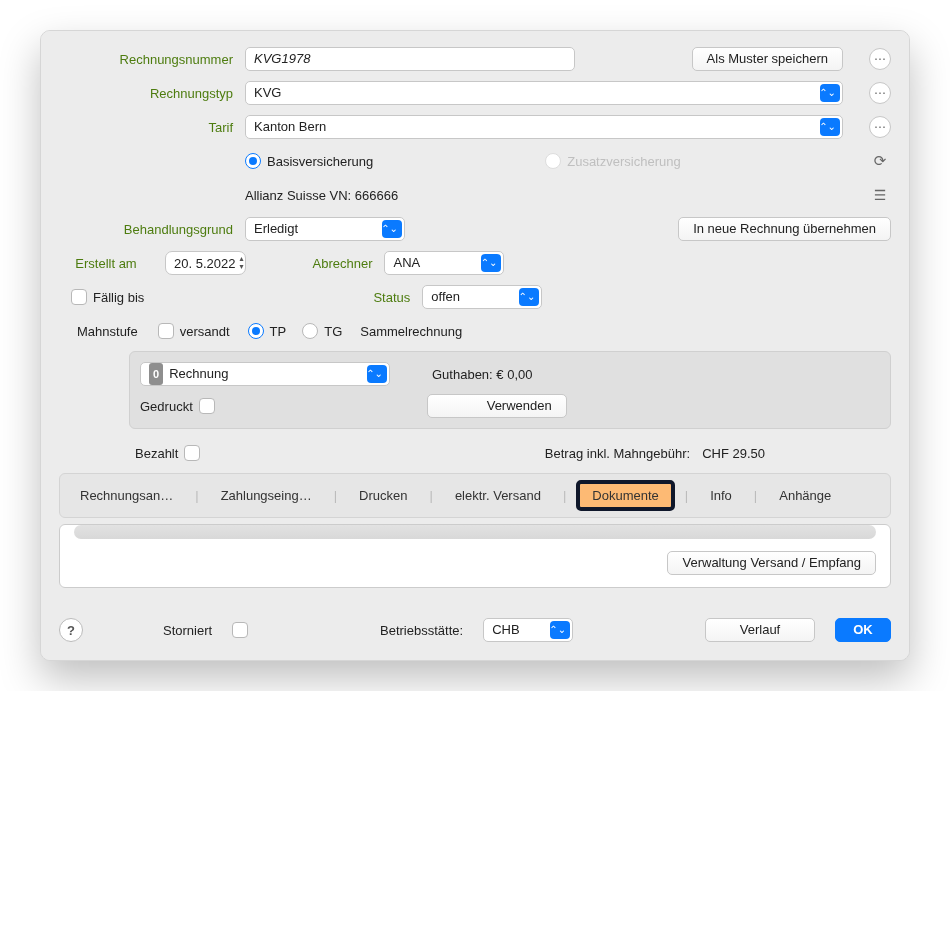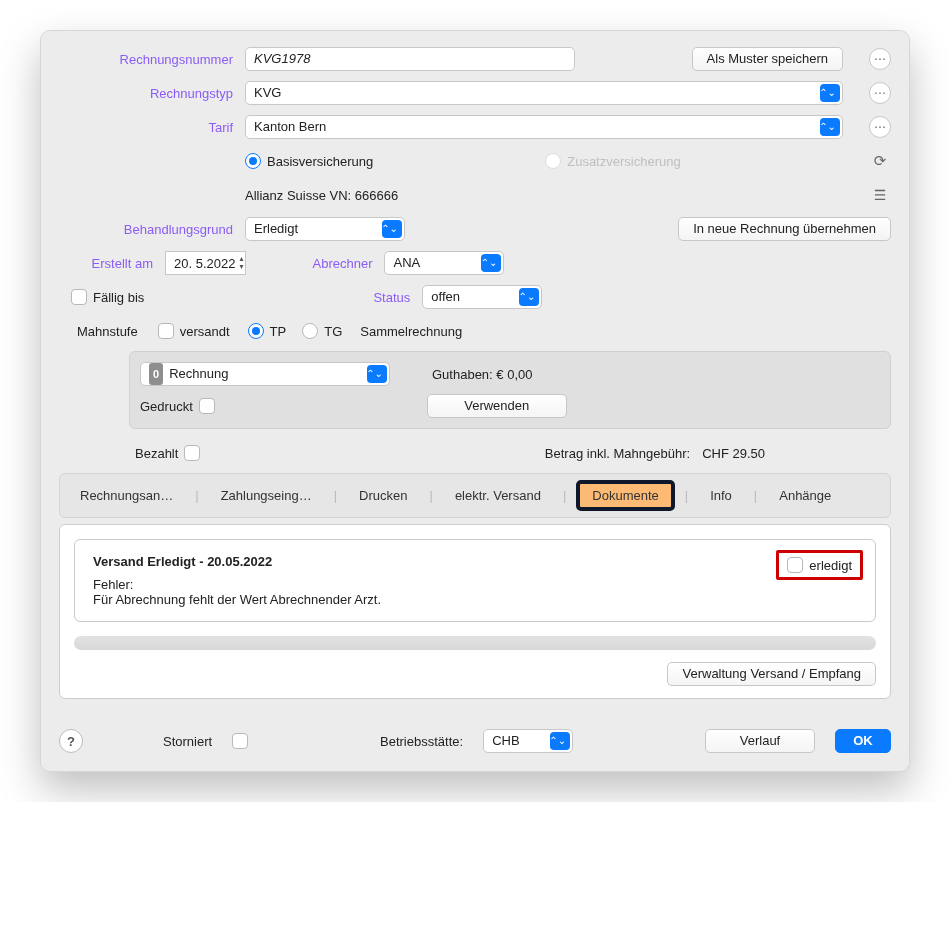--- a/index.html
+++ b/index.html
@@ -44,23 +44,23 @@
     display: flex;
     align-items: center;
     gap: 6px;
     margin-bottom: 6px;
     min-height: 28px;
   }
   .lbl {
     width: 180px;
     text-align: right;
     padding-right: 6px;
-    color: #8b5cf6;
-  }
-  .lbl.narrow { width: 100px; }
+    color: #4d7c0f;
+  }
+  .lbl.narrow { width: 100px; text-align: center; }
   .lbl.nano  { width: 80px; }
   .input, .select, .button {
     background: #fff;
     border: 1px solid #c7c7c7;
     border-radius: 5px;
     height: 24px;
     padding: 0 8px;
     font-family: inherit;
     font-size: 13px;
     line-height: 22px;
@@ -101,21 +101,21 @@
   .radio.checked { border-color:#0a7aff; }
   .radio.checked::after{
     content:""; position:absolute; inset:3px; background:#0a7aff; border-radius:50%;
   }
   .badge {
     background:#8e8e8e; color:#fff; font-weight:700; font-size:11px;
     border-radius:3px; padding:0 4px;
   }
   .date-stepper {
     display:flex; align-items:center;
-    background:#fff; border:1px solid #c7c7c7; border-radius:0;
+    background:#fff; border:1px solid #c7c7c7; border-radius:7px;
     height:24px; padding:0 2px 0 8px;
   }
   .steppers { display:flex; flex-direction:column; margin-left:4px; }
   .steppers span { font-size:8px; line-height:8px; color:#555; cursor:pointer; }
   .grey-box {
     background:#e0e0e0; border:1px solid #d0d0d0; border-radius:6px;
     padding:8px 10px; margin:4px 0 10px 0;
   }
   .tabs {
     display:flex; gap:10px; padding:6px 8px; background:#e6e6e6;
@@ -274,21 +274,21 @@
           <span style="margin-left:6px">Rechnung</span>
           <span class="chev">⌃⌄</span>
         </div>
         <div style="width:30px"></div>
         <span>Guthaben: € 0,00</span>
       </div>
       <div class="row" style="margin-bottom:0">
         <span>Gedruckt</span>
         <div class="checkbox"></div>
         <div style="width:200px"></div>
-        <div class="button" style="width:140px;text-align:center">Verwenden</div>
+        <div class="button" style="width:140px;text-align:right">Verwenden</div>
       </div>
     </div>
 
     <div class="row">
       <div style="width:70px"></div>
       <span>Bezahlt</span>
       <div class="checkbox"></div>
       <div style="flex:1"></div>
       <span>Betrag inkl. Mahngebühr:</span>
       <span style="font-weight:400;margin-left:6px">CHF 29.50</span>
@@ -305,29 +305,20 @@
       <div class="tab">elektr. Versand</div>
         <span class="tab-sep">|</span>
       <div class="tab active">Dokumente</div>
         <span class="tab-sep">|</span>
       <div class="tab">Info</div>
         <span class="tab-sep">|</span>
       <div class="tab">Anhänge</div>
     </div>
 
     <div class="content-panel">
-      <div class="doc-card">
-        <div class="doc-title">Versand Erledigt - 20.05.2022</div>
-        <div class="doc-err">Fehler:</div>
-        <div class="doc-err">Für Abrechnung fehlt der Wert Abrechnender Arzt.</div>
-        <div class="erledigt-box">
-          <div class="checkbox"></div>
-          <span>erledigt</span>
-        </div>
-      </div>
       <div class="scroll-hint"></div>
       <div style="overflow:hidden">
         <div class="button panel-footer-btn">Verwaltung Versand / Empfang</div>
       </div>
     </div>
 
   </div>
 
   <div class="bottom">
     <div class="help-btn">?</div>

